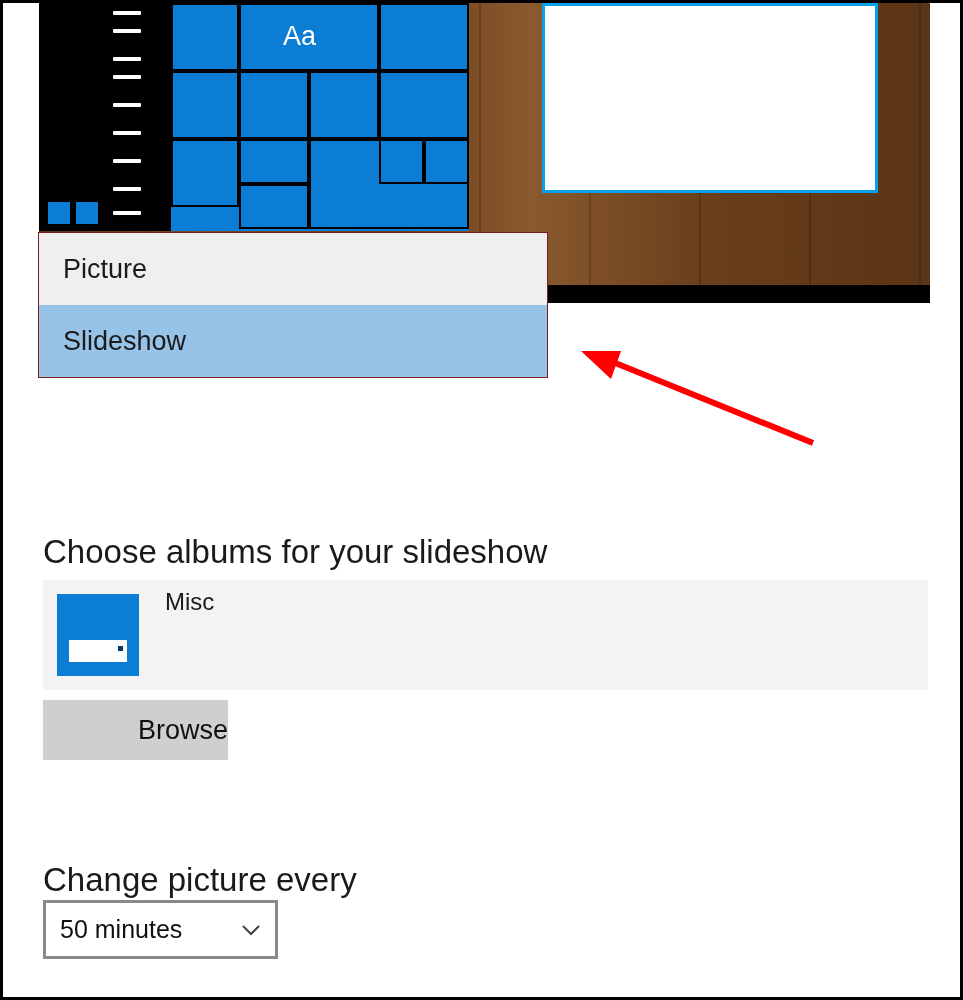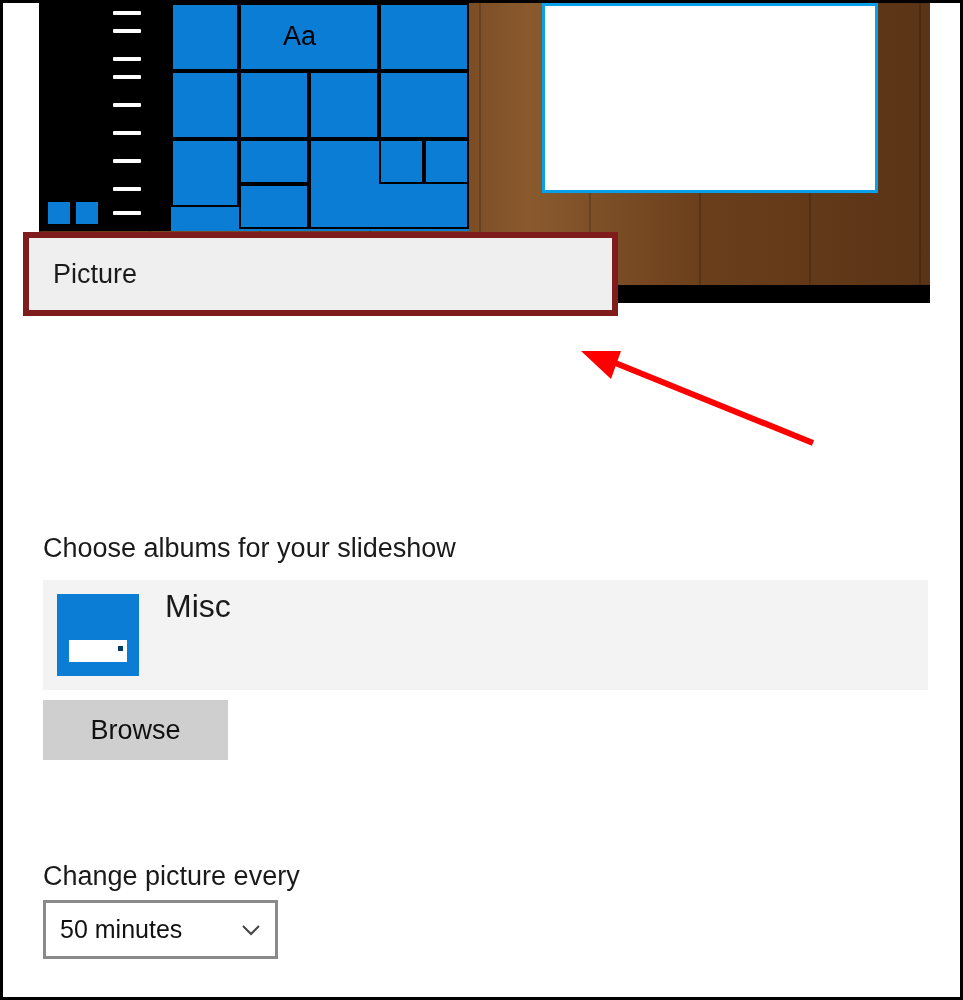--- a/index.html
+++ b/index.html
@@ -71,39 +71,39 @@
       width: 298px; height: 228px;
       background: #0b7dd4;
     }
     .start-tiles .cell {
       position: absolute;
       border: 2px solid #000;
       box-sizing: border-box;
     }
     .start-tiles .aa {
       position: absolute;
-      color: #000000;
+      color: #ffffff;
       font-size: 27px;
       font-weight: 400;
       left: 112px;
       top: 18px;
     }
     .mini-tile {
       position: absolute;
       background: #0b7dd4;
       border: 1px solid #000;
     }
 
     
     .dropdown {
       position: absolute;
-      left: 20px;
+      left: 35px;
       top: 229px;
-      width: 595px;
-      border: 6px solid #7f1d1d;
+      width: 510px;
+      border: 1px solid #7f1d1d;
       background: #fff;
       box-shadow: 0 0 0 rgba(0,0,0,0);
     }
     .dropdown .opt {
       height: 72px;
       display: flex;
       align-items: center;
       padding-left: 24px;
       font-size: 27px;
       color: #1b1b1b;
@@ -119,21 +119,21 @@
       top: 330px;
       width: 260px;
       height: 120px;
       pointer-events: none;
     }
 
     
     .section-title {
       position: absolute;
       left: 40px;
-      font-size: 27px;
+      font-size: 33px;
       color: #1a1a1a;
       font-weight: 400;
     }
     .title-albums { top: 530px; }
 
     .album-row {
       position: absolute;
       left: 40px;
       top: 577px;
       width: 885px;
@@ -160,36 +160,36 @@
     }
     .album-icon .dot {
       position: absolute;
       right: 4px;
       top: 6px;
       width: 5px;
       height: 5px;
       background: #063a66;
     }
     .album-label {
-      font-size: 32px;
+      font-size: 24px;
       color: #1a1a1a;
       align-self: flex-start;
       margin-top: 8px;
     }
 
     .browse-btn {
       position: absolute;
       left: 40px;
       top: 697px;
       width: 185px;
       height: 60px;
       background: #cfcfcf;
       display: flex;
       align-items: center;
-      justify-content: center;
+      justify-content: flex-end;
       font-size: 27px;
       color: #111;
     }
 
     
     .title-change { top: 850px; margin-top: 8px; }
 
     .interval-select {
       position: absolute;
       left: 40px;
@@ -252,20 +252,23 @@
     <div class="cell" style="left:253px;top:136px;width:45px;height:45px;"></div>
   </div>
 
   <div class="taskbar"></div>
 </div>
 
 <div class="dropdown">
   <div class="opt picture">
       <span>Picture</span>
     </div>
+  <div class="opt slideshow">
+      <span>Slideshow</span>
+    </div>
 </div>
 
 <svg class="arrow" viewBox="0 0 260 120">
   <line x1="250" y1="110" x2="40" y2="25" stroke="#ff0000" stroke-width="6"></line>
   <polygon points="18,18 58,18 48,46" fill="#ff0000"></polygon>
 </svg>
 
 <div class="section-title title-albums">Choose albums for your slideshow</div>
 
 <div class="album-row">

